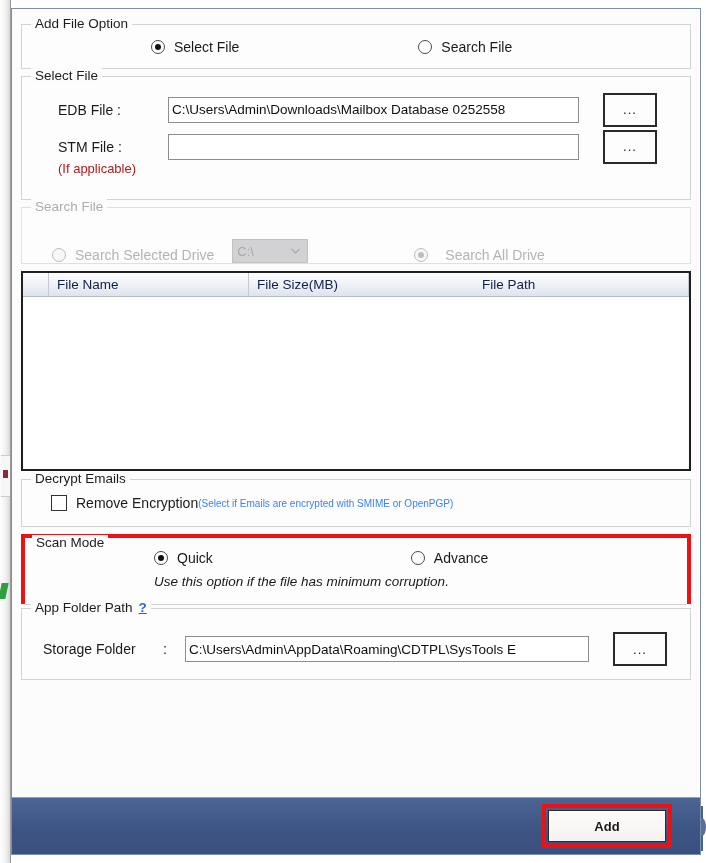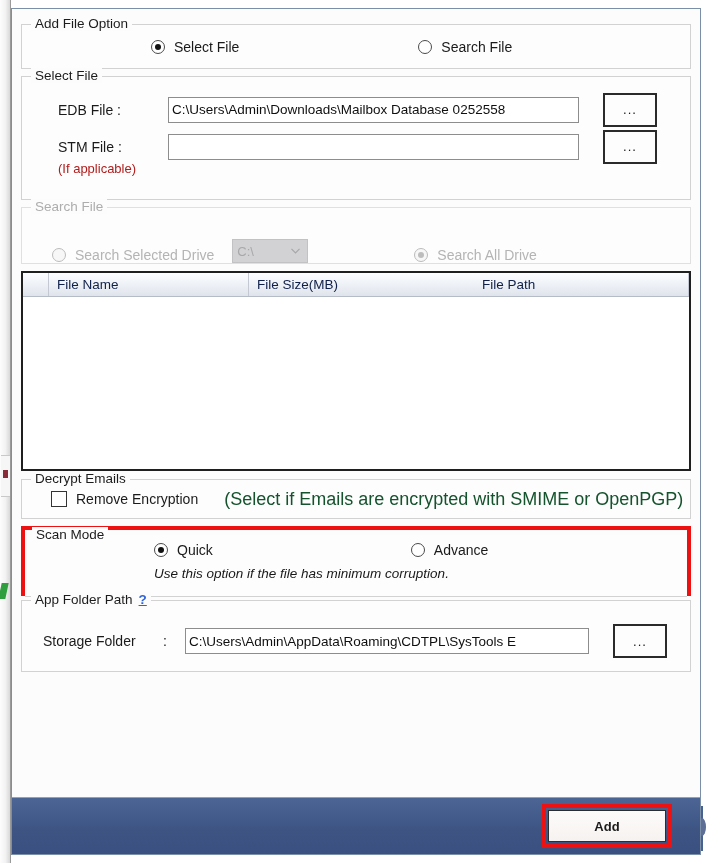--- a/index.html
+++ b/index.html
@@ -271,21 +271,21 @@
     color: #a8a8ac;
     position: relative;
     flex: none;
   }
   .drive-select .chev {
     position: absolute;
     right: 7px; top: 50%;
     margin-top: -3px;
     width: 9px; height: 6px;
   }
-  #search-all-drive-radio { margin-left: 106px; }
+  #search-all-drive-radio { margin-left: 106px; gap: 8px; }
 
   
   #file-list {
     border: 2px solid #1f1f1f;
     background: #ffffff;
     height: 200px;
     margin: 1px 0 8px 0;
     box-sizing: border-box;
     display: flex;
     flex-direction: column;
@@ -309,32 +309,31 @@
     align-items: center;
     white-space: nowrap;
   }
   .hcell.chk { width: 26px; padding-left: 0; }
   .hcell.c0 { width: 200px; }
   .hcell.c1 { width: 215px; }
   .hcell.c2 { flex: 1; border-right: none; }
   .list-body { flex: 1; background: #ffffff; }
 
   
-  #grp-decrypt { height: 40px; }
+  #grp-decrypt { height: 48px; }
   .decrypt-row {
     display: flex;
     align-items: center;
     height: 100%;
     padding-left: 29px;
     box-sizing: border-box;
   }
   .hint-blue {
-    margin-left: 26px;
-    color: #14532d;
-    font-size: 18px;
+    color: #3b82f6;
+    font-size: 10px;
     white-space: nowrap;
   }
 
   
   .redbox {
     border: 4px solid #ee1111;
     padding: 0;
     box-sizing: border-box;
     margin-bottom: 4px;
   }

